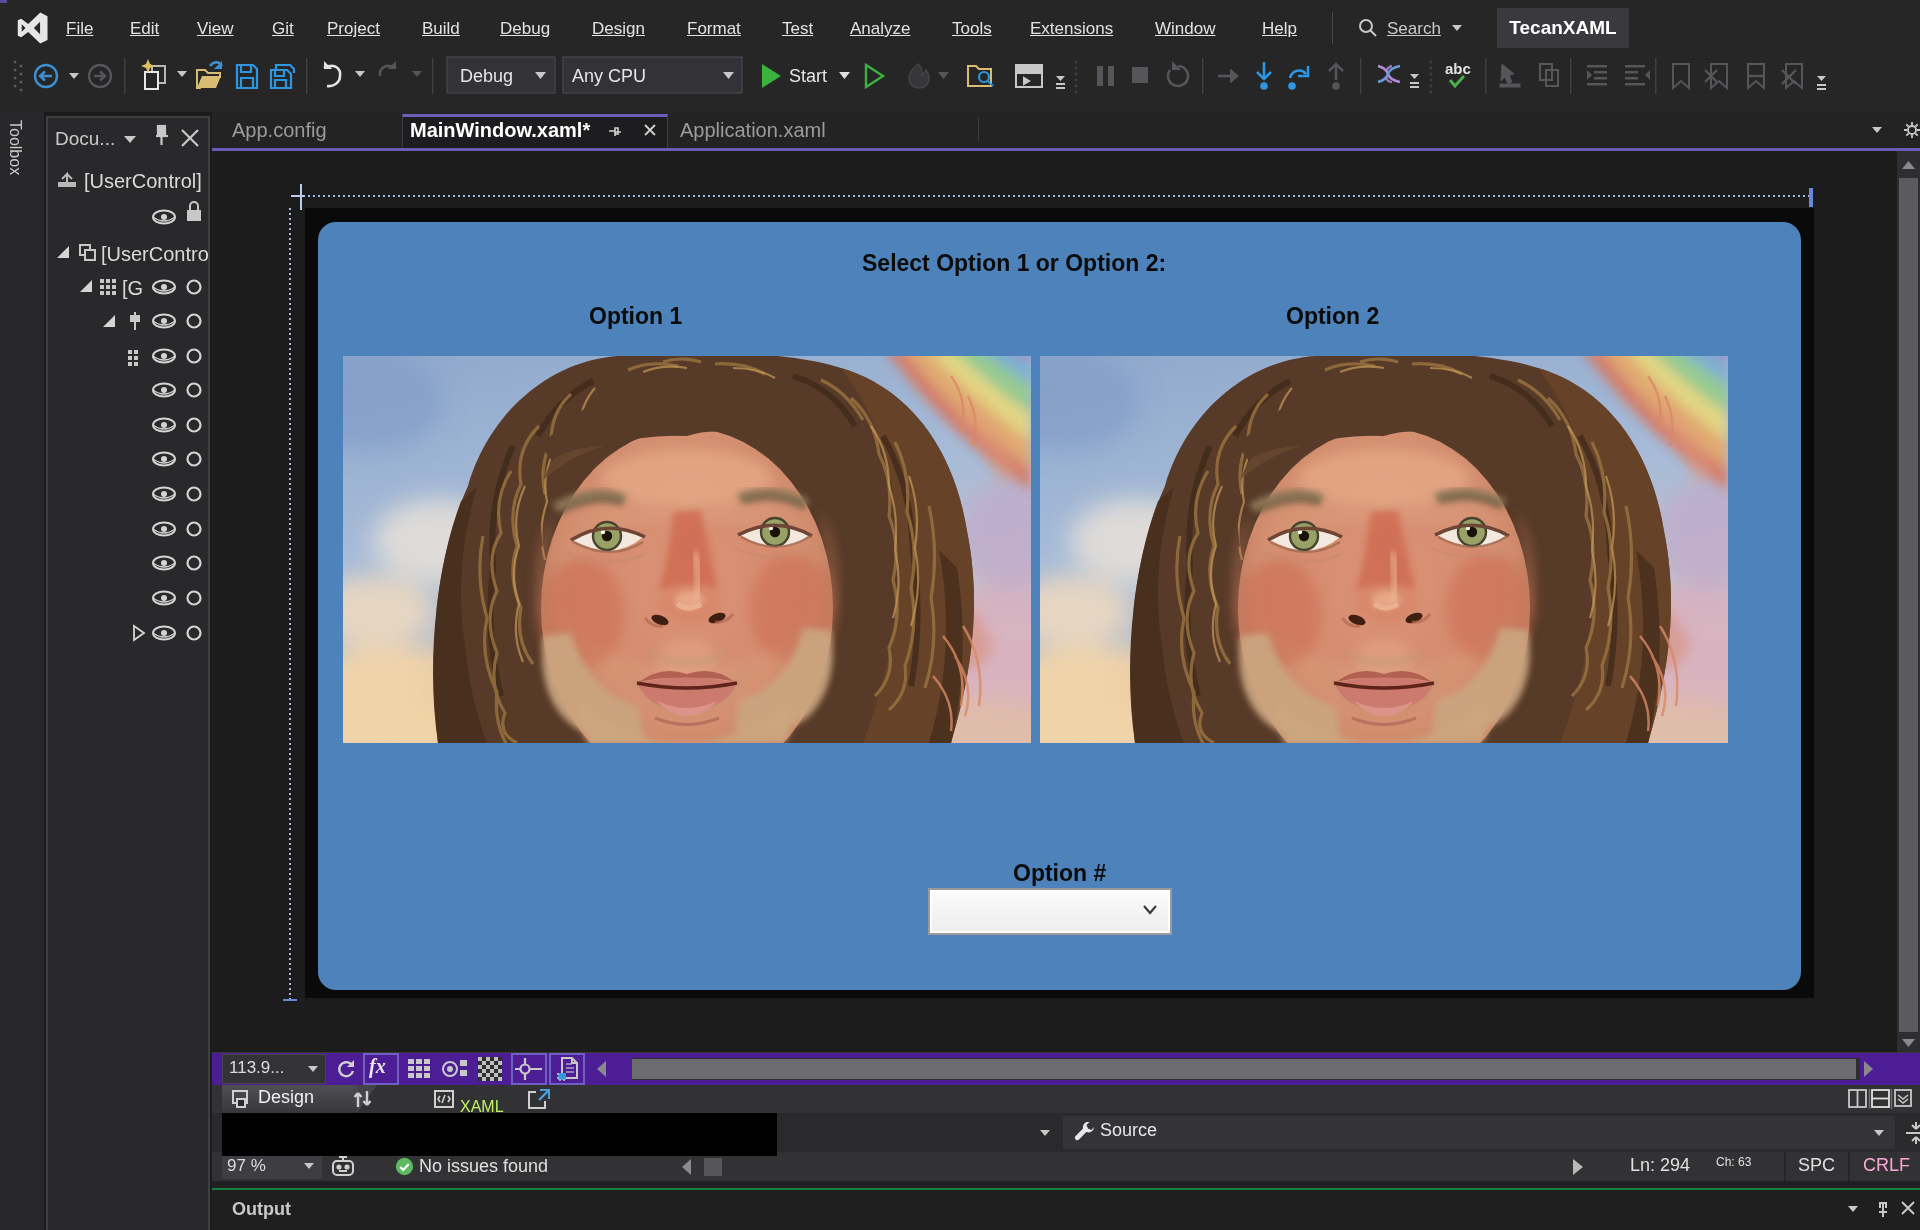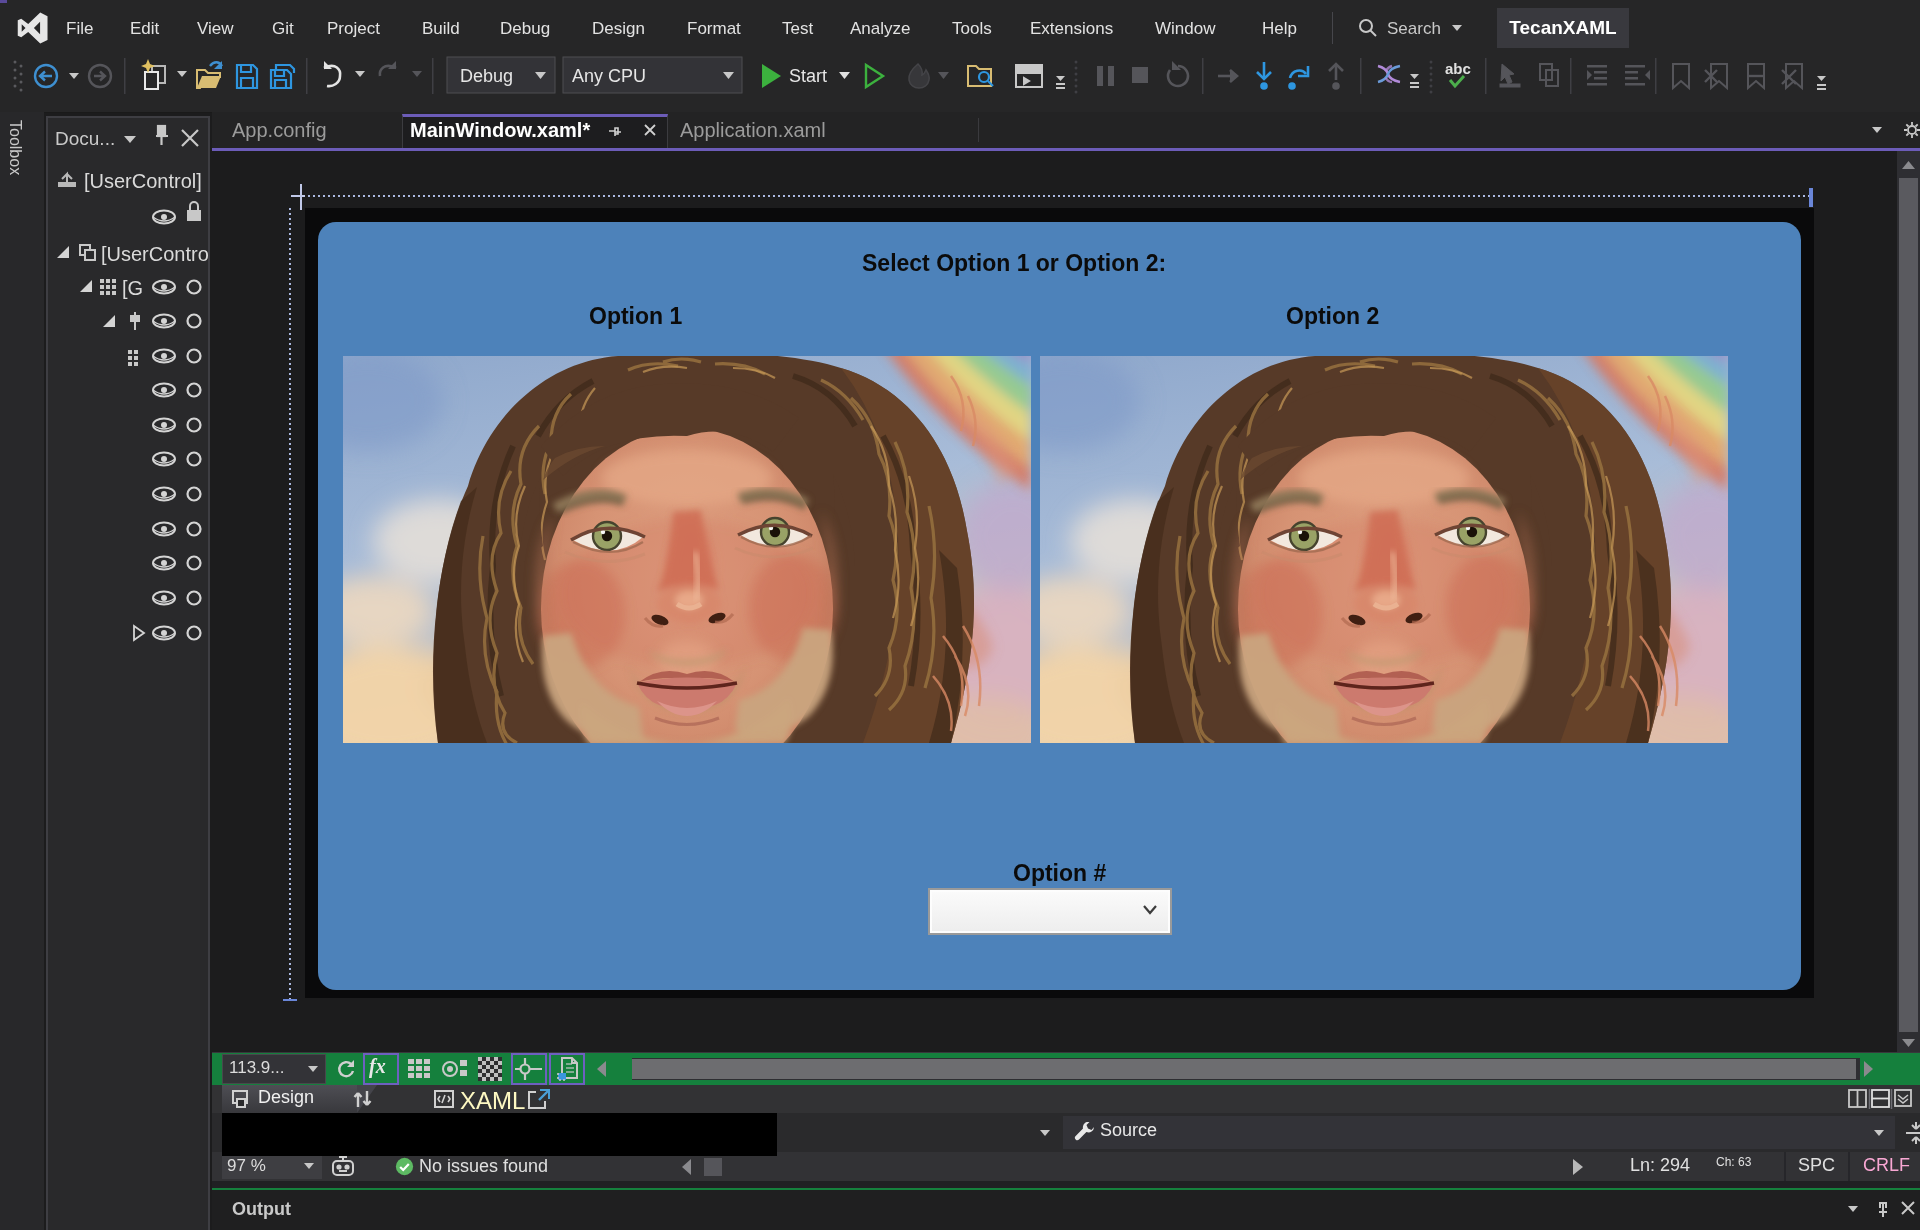--- a/index.html
+++ b/index.html
@@ -1,16 +1,16 @@
 <!DOCTYPE html>
 <html><head><meta charset="utf-8"><style>
 html,body{margin:0;padding:0;background:#1c1c1d;}
 #app{position:relative;width:1920px;height:1230px;overflow:hidden;background:#1c1c1d;font-family:"Liberation Sans",sans-serif;-webkit-font-smoothing:antialiased;}
 .abs{position:absolute;}
-.menutext{position:absolute;top:19px;font-size:17px;color:#e2e2e2;}
+.menutext{position:absolute;top:19px;font-size:17px;color:#e2e2e2;text-decoration:underline;}
 #menubar{position:absolute;left:0;top:0;width:1920px;height:56px;background:#262627;}
 #toolbar{position:absolute;left:0;top:56px;width:1920px;height:56px;background:#262627;border-bottom:1px solid #1a1a1a;}
 #tecan{position:absolute;left:1497px;top:8px;width:132px;height:40px;background:#39393e;color:#fff;font-weight:bold;font-size:19px;text-align:center;line-height:40px;}
 .caret{position:absolute;width:0;height:0;border-left:5px solid transparent;border-right:5px solid transparent;border-top:6px solid #c8c8c8;}
 
 #toolstrip{position:absolute;left:0;top:112px;width:44px;height:1118px;background:#28282a;}
 #toolstrip .vt{position:absolute;left:6px;top:8px;color:#c9c9c9;font-size:16px;writing-mode:vertical-rl;}
 #leftpanel{position:absolute;left:46px;top:116px;width:164px;height:1114px;background:#29292b;border:2px solid #3e3e43;border-bottom:none;box-sizing:border-box;}
 
 #tabstrip{position:absolute;left:212px;top:112px;width:1708px;height:36px;background:#232324;}
@@ -19,21 +19,21 @@
 #purpleline{position:absolute;left:212px;top:148px;width:1708px;height:3px;background:#6c5cb8;}
 
 #designbg{position:absolute;left:212px;top:151px;width:1685px;height:901px;background:#1c1c1d;}
 #vscroll{position:absolute;left:1897px;top:151px;width:23px;height:901px;background:#2e2e32;}
 #vthumb{position:absolute;left:1899px;top:178px;width:19px;height:854px;background:#5a5a5f;}
 #dwin{position:absolute;left:305px;top:208px;width:1509px;height:790px;background:#0a0a0b;}
 #bluepanel{position:absolute;left:318px;top:222px;width:1483px;height:768px;background:#4d82ba;border-radius:18px;}
 .blktxt{position:absolute;color:#0b0b0b;font-weight:bold;font-size:23px;white-space:nowrap;margin-top:12px;}
 #combo{position:absolute;left:928px;top:888px;width:244px;height:47px;background:linear-gradient(#fbfbfb,#ededed);border:2px solid #9a9a9a;box-shadow:inset 0 0 0 2px #fdfdfd;box-sizing:border-box;}
 
-#zoombar{position:absolute;left:212px;top:1052px;width:1708px;height:33px;background:#15803d;border-top:1px solid #38383c;box-sizing:border-box;text-align:center;}
+#zoombar{position:absolute;left:212px;top:1052px;width:1708px;height:33px;background:#4c1d95;border-top:1px solid #38383c;box-sizing:border-box;text-align:center;}
 #dxbar{position:absolute;left:212px;top:1085px;width:1708px;height:28px;background:#323234;}
 #srcrow{position:absolute;left:212px;top:1113px;width:1708px;height:39px;background:#2a2a2c;}
 #statusrow{position:absolute;left:212px;top:1152px;width:1708px;height:29px;background:#323235;}
 #redact{position:absolute;left:222px;top:1113px;width:555px;height:43px;background:#000;}
 #outputrow{position:absolute;left:212px;top:1188px;width:1708px;height:42px;background:#1f1f20;border-top:2px solid #15803d;box-sizing:border-box;font-weight:bold;}
 </style></head>
 <body>
 <div id="app">
 <div id="menubar">
 <div class="abs" style="left:0;top:0;width:7px;height:3px;background:#5a4a9a"></div>
@@ -619,21 +619,21 @@
 <svg class="abs" style="left:140px;top:4px" width="22" height="20" viewBox="0 0 22 20">
         <g stroke="#d0d0d0" stroke-width="2.4" fill="none">
           <path d="M6 18V4M6 4 2.5 8M6 4l3.5 4"></path>
           <path d="M15 2v14M15 16l-3.5-4M15 16l3.5-4"></path>
         </g>
       </svg>
 <svg class="abs" style="left:222px;top:5px" width="20" height="18" viewBox="0 0 20 18">
         <rect x="1" y="1" width="18" height="16" fill="none" stroke="#d0d0d0" stroke-width="2"></rect>
         <path d="M6 6l-2 3 2 3M14 6l2 3-2 3M11 5l-3 8" stroke="#d0d0d0" stroke-width="1.6" fill="none"></path>
       </svg>
-<span class="abs" style="left:248px;top:2px;font-size:24px;color:#fef9c3">XAML</span>
+<span class="abs" style="left:248px;top:13px;font-size:16px;color:#bef264">XAML</span>
 <svg class="abs" style="left:316px;top:4px" width="22" height="20" viewBox="0 0 22 20">
         <g stroke="#d0d0d0" stroke-width="2" fill="none">
           <path d="M8 3H1v16h16v-7"></path>
           <path d="M12 1h9v9" stroke="#4a9fd8"></path>
           <path d="M21 1 11 11" stroke="#4a9fd8" stroke-width="2.4"></path>
         </g>
       </svg>
 <svg class="abs" style="left:1636px;top:4px" width="64" height="20" viewBox="0 0 64 20">
         <g stroke="#c8c8c8" stroke-width="1.8" fill="none">
           <rect x="1" y="1" width="17" height="17"></rect>

